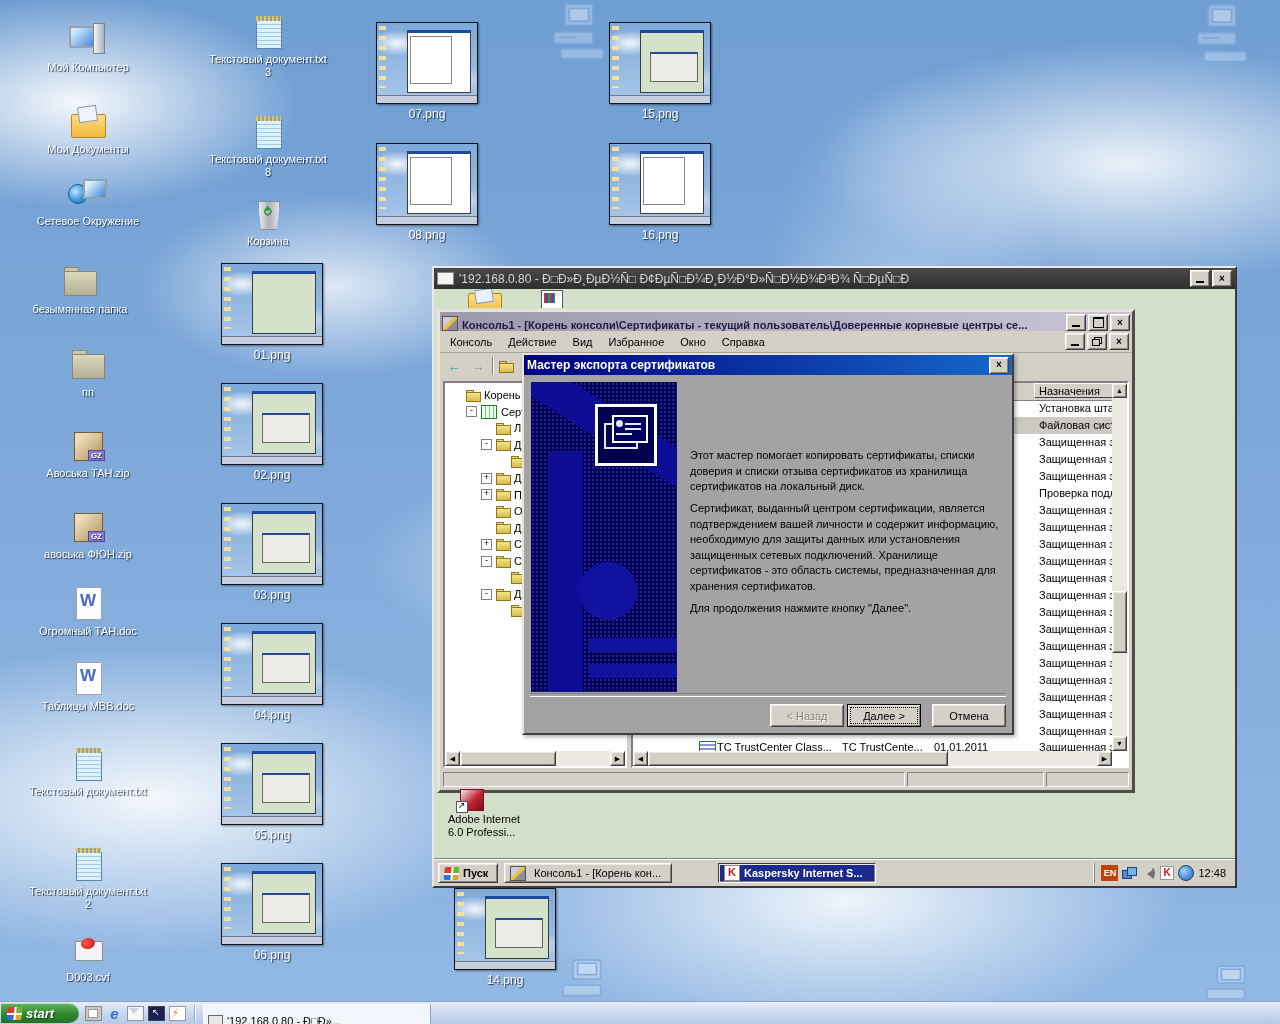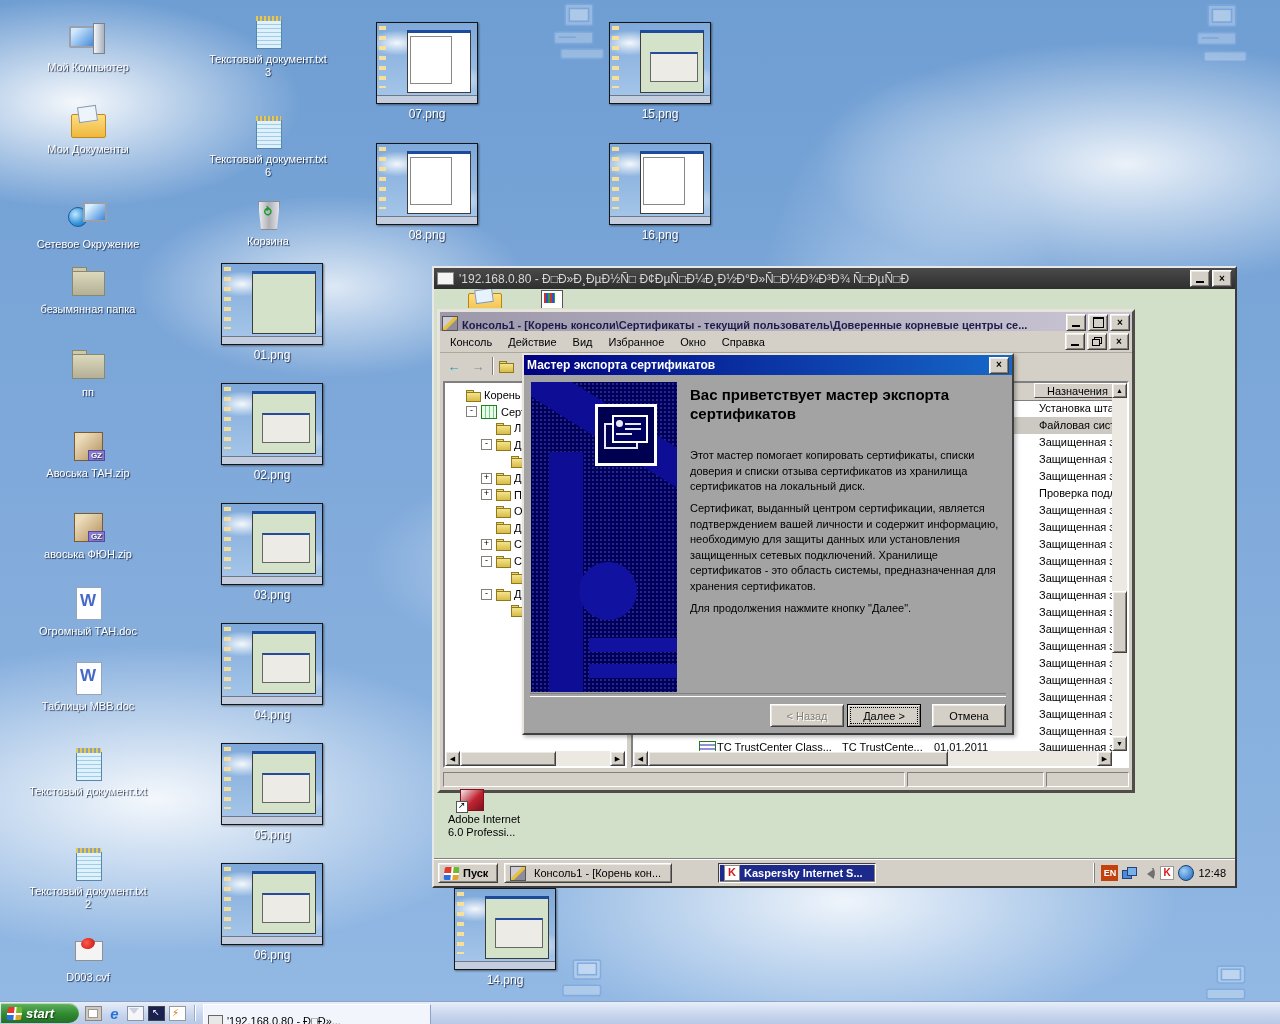--- a/index.html
+++ b/index.html
@@ -124,21 +124,21 @@
     text-align:center;margin-right:4px;flex:none;color:#000;}
   .tfold{width:14px;height:11px;position:relative;margin-right:4px;flex:none;}
   .tfold::before{content:"";position:absolute;left:0;top:0;width:6px;height:3px;background:#e8d878;border:1px solid #907820;}
   .tfold::after{content:"";position:absolute;left:0;top:2px;width:13px;height:8px;background:linear-gradient(#f4e48c,#d8bc48);border:1px solid #907820;}
   .tcert{width:14px;height:12px;border:1px solid #208020;margin-right:4px;flex:none;
     background:repeating-linear-gradient(90deg,#e8ffe8 0 3px,#80c890 3px 4px),#e8ffe8;}
   
   #lp-header{position:absolute;left:0;top:0;right:15px;height:17px;background:#d4d0c8;
     border-bottom:1px solid #808080;}
   .hcell{position:absolute;top:0;height:15px;background:#d4d0c8;border:1px solid;border-color:#fff #404040 #404040 #fff;
-    padding:1px 12px;box-sizing:border-box;font-size:11px;color:#000;}
+    padding:1px 4px;box-sizing:border-box;font-size:11px;color:#000;}
   .lrow{position:absolute;left:0;right:15px;height:17px;color:#000;white-space:nowrap;overflow:hidden;}
   .lrow .purpose{position:absolute;left:406px;top:2px;}
   .lrow.sel{background:#ccc9c2;}
   .vsb{position:absolute;right:0;top:0;width:15px;bottom:15px;background:#ece9e2;}
   .vsb .up{position:absolute;top:0;left:0;right:0;height:15px;}
   .vsb .dn{position:absolute;bottom:0;left:0;right:0;height:15px;}
   .vsb .th{position:absolute;left:0;right:0;top:208px;height:62px;}
   .hsb{position:absolute;left:0;right:0;bottom:0;height:15px;background:#ece9e2;}
   .hsb .lt{position:absolute;left:0;top:0;width:15px;height:15px;}
   .hsb .rt{position:absolute;right:0;top:0;width:15px;height:15px;}
@@ -288,25 +288,25 @@
 
   <div id="icons-col1">
       <div class="dicon" style="left: 28px; top: 22px;">
         <div class="ig my-computer-icon"></div>
         <div>Мой Компьютер</div>
       </div>
       <div class="dicon" style="left: 28px; top: 104px;">
         <div class="ig my-documents-icon"></div>
         <div>Мои Документы</div>
       </div>
-      <div class="dicon" style="left: 28px; top: 199px;">
+      <div class="dicon" style="left: 28px; top: 176px;">
         <div class="ig network-places-icon"></div>
         <div>Сетевое Окружение</div>
       </div>
-      <div class="dicon" style="left: 28px; top: 264px;">
+      <div class="dicon" style="left: 20px; top: 264px;">
         <div class="ig folder-icon"></div>
         <div>безымянная папка</div>
       </div>
       <div class="dicon" style="left: 28px; top: 347px;">
         <div class="ig folder-icon"></div>
         <div>пп</div>
       </div>
       <div class="dicon" style="left: 28px; top: 428px;">
         <div class="ig zip-archive-icon"></div>
         <div>Авоська ТАН.zip</div>
@@ -336,21 +336,21 @@
         <div>D003.cvf</div>
       </div>
     </div>
   <div id="icons-col2">
       <div class="dicon" style="left: 208px; top: 14px;">
         <div class="ig text-document-icon"></div>
         <div>Текстовый документ.txt 3</div>
       </div>
       <div class="dicon" style="left: 208px; top: 114px;">
         <div class="ig text-document-icon"></div>
-        <div>Текстовый документ.txt 6</div>
+        <div>Текстовый документ.txt 8</div>
       </div>
       <div class="dicon" style="left: 208px; top: 196px;">
         <div class="ig recycle-bin-icon"></div>
         <div>Корзина</div>
       </div>
     </div>
   <div id="thumbs">
       <div class="thumb" style="left: 216px; top: 263px;">
         <div class="tb">
           <div class="ics"></div>
@@ -682,21 +682,20 @@
             <div class="seal"></div>
           <div class="bar1"></div>
             <div class="bar2"></div>
           <div id="wiz-cert">
             <div class="c1"></div>
               <div class="c2"></div>
               <div class="dot"></div>
               <div class="ln"></div>
           </div>
         </div>
-        <div id="wiz-heading">Вас приветствует мастер экспорта сертификатов</div>
         <div class="wiz-p" style="top:93px">Этот мастер помогает копировать сертификаты, списки доверия и списки отзыва сертификатов из хранилища сертификатов на локальный диск.</div>
         <div class="wiz-p" style="top:146px">Сертификат, выданный центром сертификации, является подтверждением вашей личности и содержит информацию, необходимую для защиты данных или установления защищенных сетевых подключений. Хранилище сертификатов - это область системы, предназначенная для хранения сертификатов.</div>
         <div class="wiz-p" style="top:246px">Для продолжения нажмите кнопку "Далее".</div>
         <div id="wiz-sep"></div>
         <button class="wbtn btn disabled" style="left:246px">&lt; Назад</button>
         <button class="wbtn btn default" style="left:323px">Далее &gt;</button>
         <button class="wbtn btn" style="left:408px">Отмена</button>
       </div>
 
       <div style="position:absolute;left:14px;top:500px;width:96px;color:#000;font-size:11px;line-height:13px">

